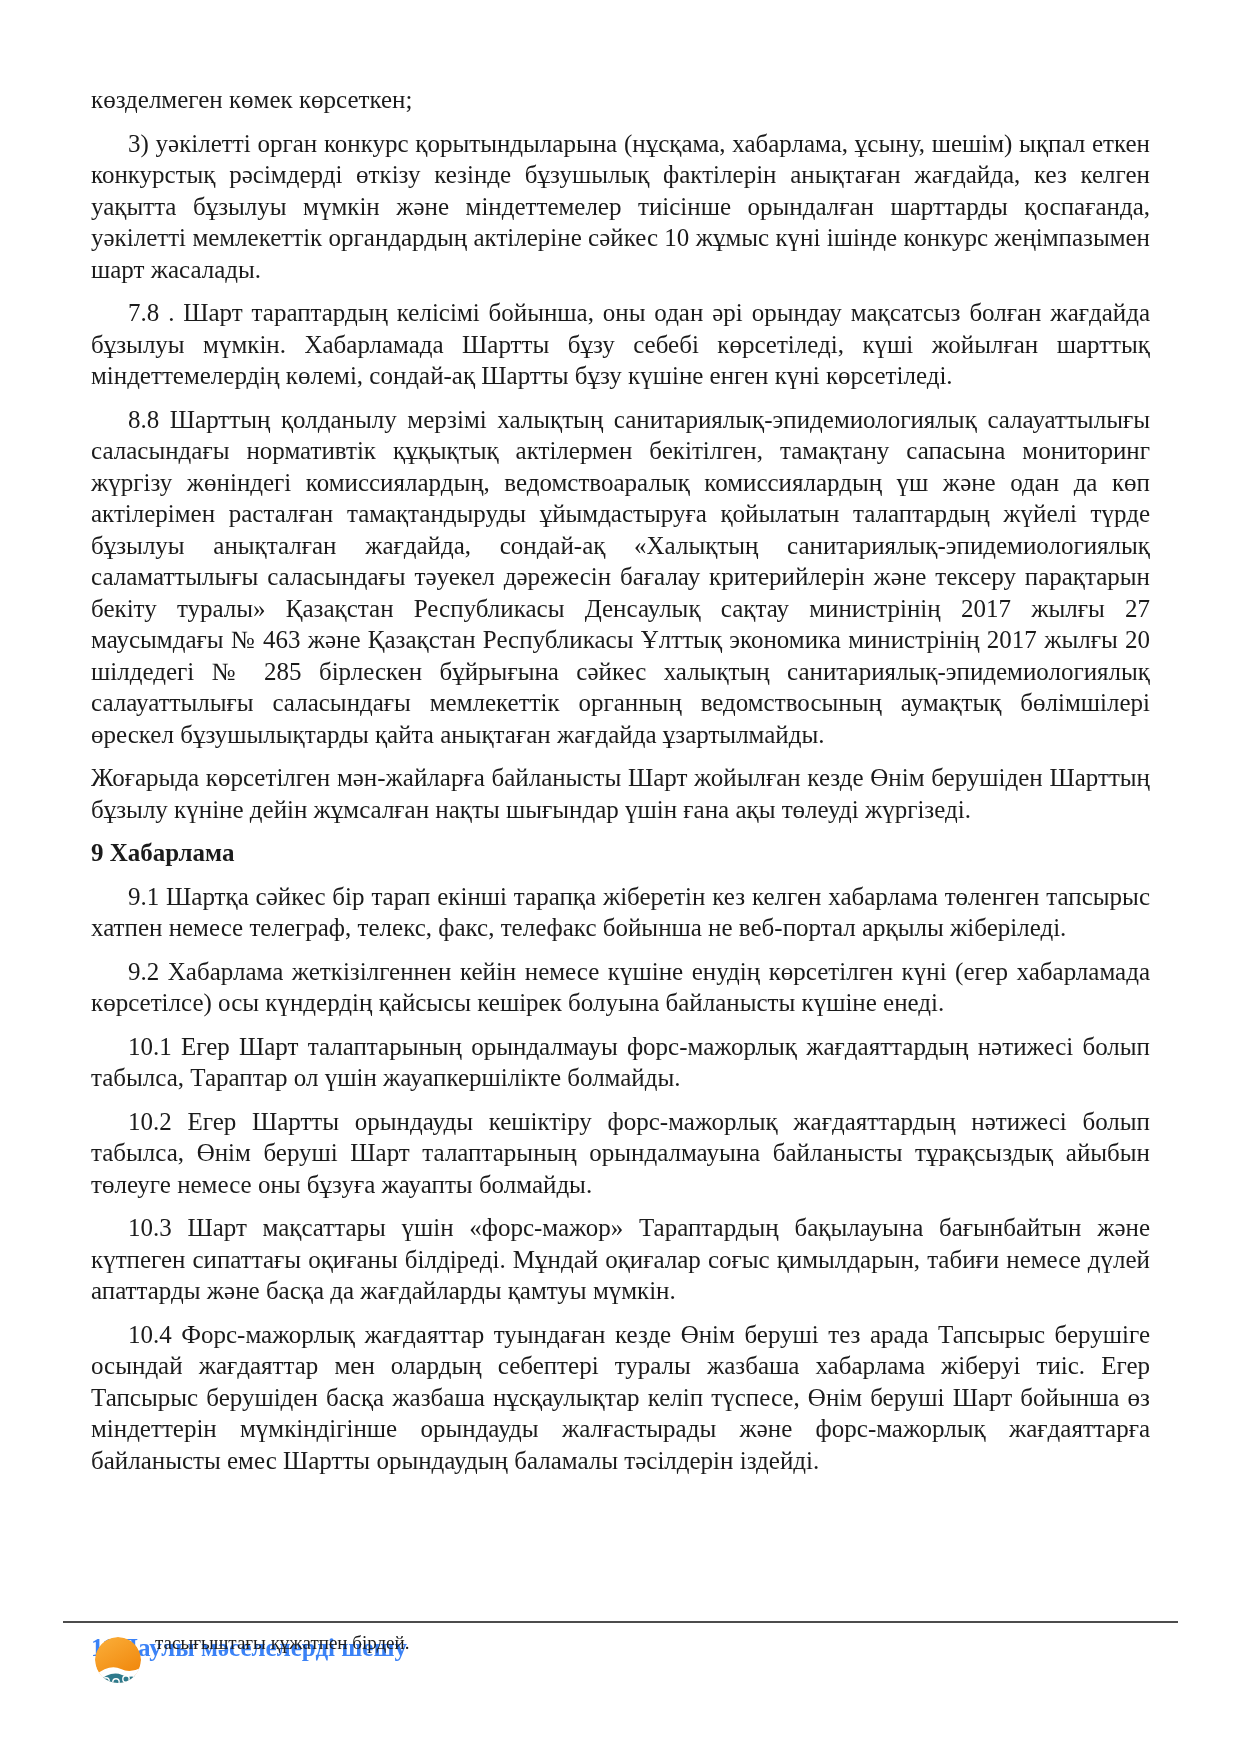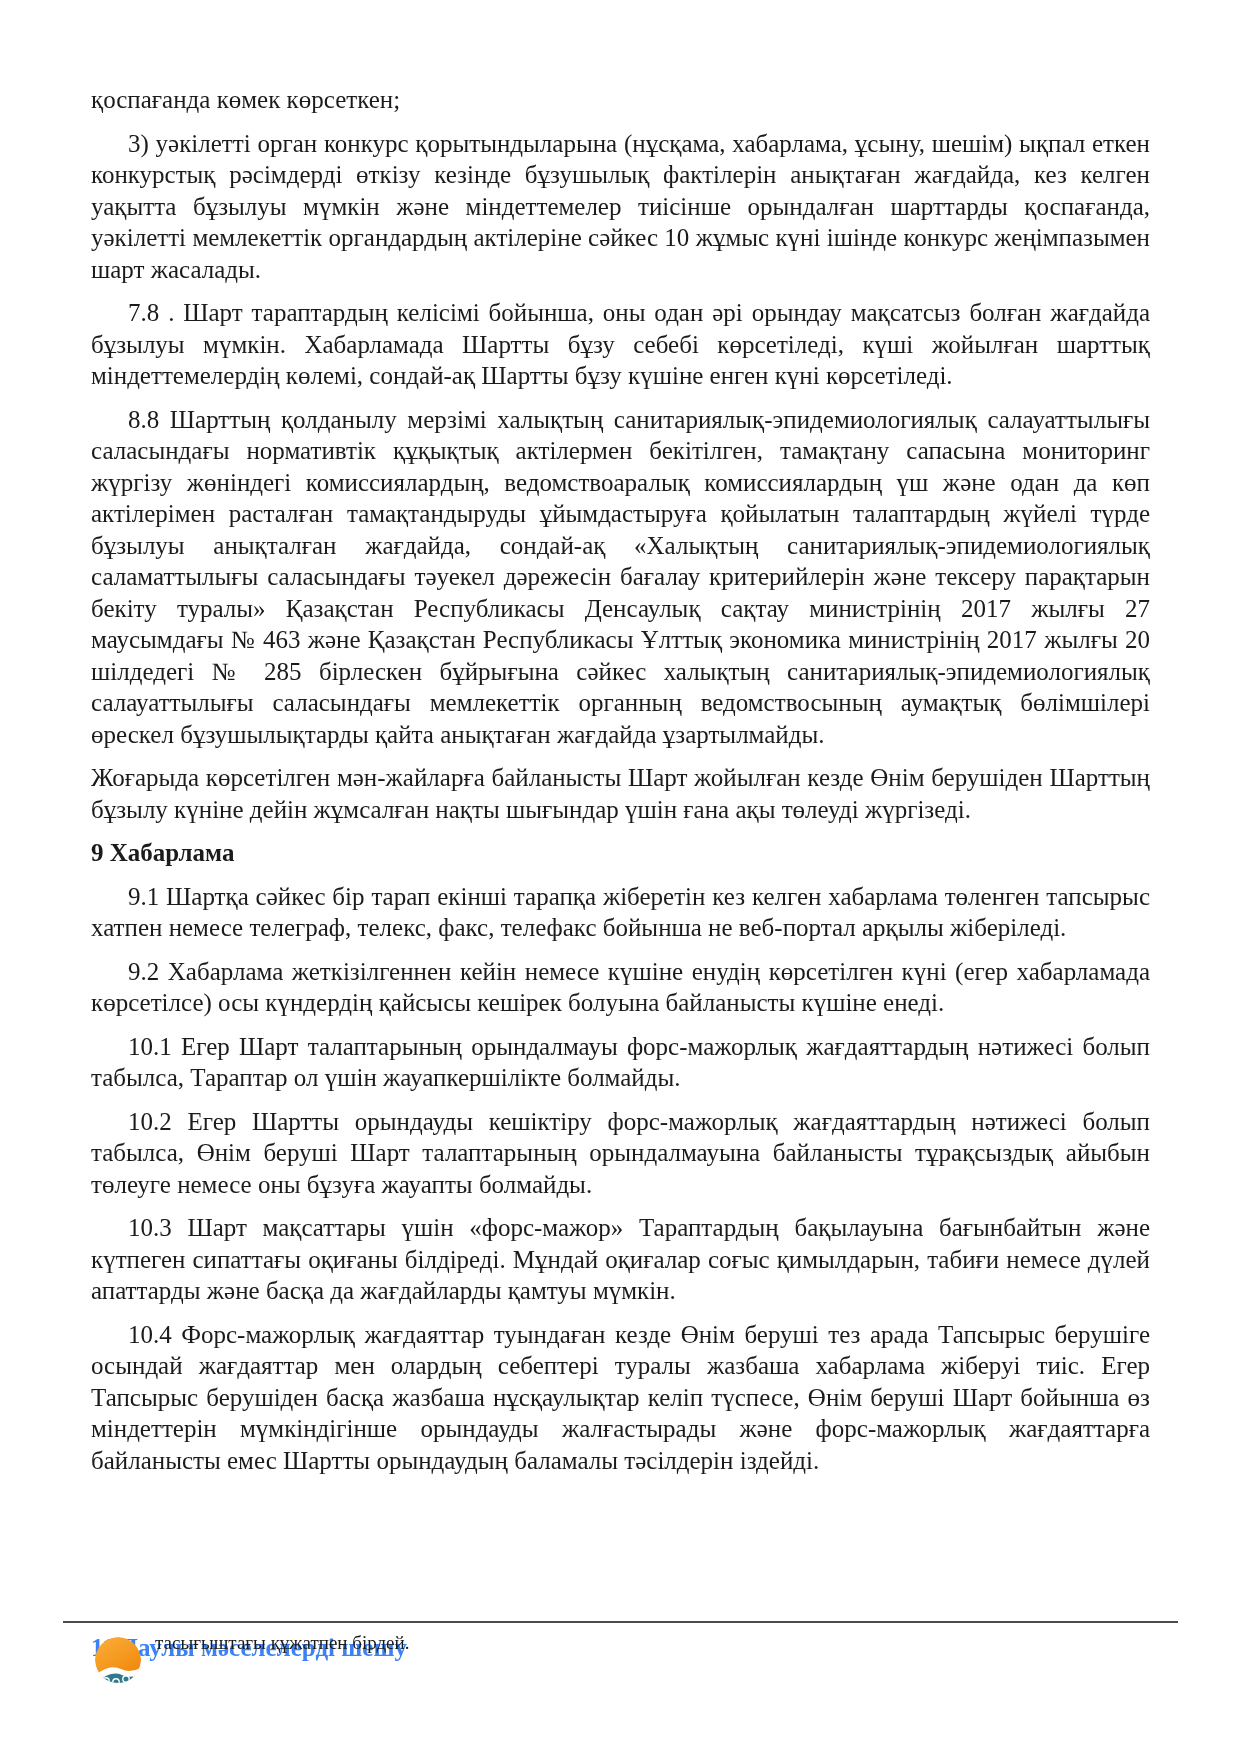--- a/index.html
+++ b/index.html
@@ -65,21 +65,21 @@
     line-height:31px;
     color:#3b82f6;
   }
 </style>
 </head>
 <body>
 
 <div class="page">
 
   <div class="content">
-    <p class="block">қоспағанда көмек көрсеткен;</p>
+    <p class="block">көзделмеген көмек көрсеткен;</p>
     <p class="block indent">3) уәкілетті орган конкурс қорытындыларына (нұсқама, хабарлама, ұсыну, шешім) ықпал еткен конкурстық рәсімдерді өткізу кезінде бұзушылық фактілерін анықтаған жағдайда, кез келген уақытта бұзылуы мүмкін және міндеттемелер тиісінше орындалған шарттарды қоспағанда, уәкілетті мемлекеттік органдардың актілеріне сәйкес 10 жұмыс күні ішінде конкурс жеңімпазымен шарт жасалады.</p>
     <p class="block indent">7.8 . Шарт тараптардың келісімі бойынша, оны одан әрі орындау мақсатсыз болған жағдайда бұзылуы мүмкін. Хабарламада Шартты бұзу себебі көрсетіледі, күші жойылған шарттық міндеттемелердің көлемі, сондай-ақ Шартты бұзу күшіне енген күні көрсетіледі.</p>
     <p class="block indent">8.8 Шарттың қолданылу мерзімі халықтың санитариялық-эпидемиологиялық салауаттылығы саласындағы нормативтік құқықтық актілермен бекітілген, тамақтану сапасына мониторинг жүргізу жөніндегі комиссиялардың, ведомствоаралық комиссиялардың үш және одан да көп актілерімен расталған тамақтандыруды ұйымдастыруға қойылатын талаптардың жүйелі түрде бұзылуы анықталған жағдайда, сондай-ақ «Халықтың санитариялық-эпидемиологиялық саламаттылығы саласындағы тәуекел дәрежесін бағалау критерийлерін және тексеру парақтарын бекіту туралы» Қазақстан Республикасы Денсаулық сақтау министрінің 2017 жылғы 27 маусымдағы № 463 және Қазақстан Республикасы Ұлттық экономика министрінің 2017 жылғы 20 шілдедегі № 285 бірлескен бұйрығына сәйкес халықтың санитариялық-эпидемиологиялық салауаттылығы саласындағы мемлекеттік органның ведомствосының аумақтық бөлімшілері өрескел бұзушылықтарды қайта анықтаған жағдайда ұзартылмайды.</p>
     <p class="block">Жоғарыда көрсетілген мән-жайларға байланысты Шарт жойылған кезде Өнім берушіден Шарттың бұзылу күніне дейін жұмсалған нақты шығындар үшін ғана ақы төлеуді жүргізеді.</p>
     <p class="block heading">9 Хабарлама</p>
     <p class="block indent">9.1 Шартқа сәйкес бір тарап екінші тарапқа жіберетін кез келген хабарлама төленген тапсырыс хатпен немесе телеграф, телекс, факс, телефакс бойынша не веб-портал арқылы жіберіледі.</p>
     <p class="block indent">9.2 Хабарлама жеткізілгеннен кейін немесе күшіне енудің көрсетілген күні (егер хабарламада көрсетілсе) осы күндердің қайсысы кешірек болуына байланысты күшіне енеді.</p>
     <p class="block indent">10.1 Егер Шарт талаптарының орындалмауы форс-мажорлық жағдаяттардың нәтижесі болып табылса, Тараптар ол үшін жауапкершілікте болмайды.</p>
     <p class="block indent">10.2 Егер Шартты орындауды кешіктіру форс-мажорлық жағдаяттардың нәтижесі болып табылса, Өнім беруші Шарт талаптарының орындалмауына байланысты тұрақсыздық айыбын төлеуге немесе оны бұзуға жауапты болмайды.</p>
     <p class="block indent">10.3 Шарт мақсаттары үшін «форс-мажор» Тараптардың бақылауына бағынбайтын және күтпеген сипаттағы оқиғаны білдіреді. Мұндай оқиғалар соғыс қимылдарын, табиғи немесе дүлей апаттарды және басқа да жағдайларды қамтуы мүмкін.</p>

